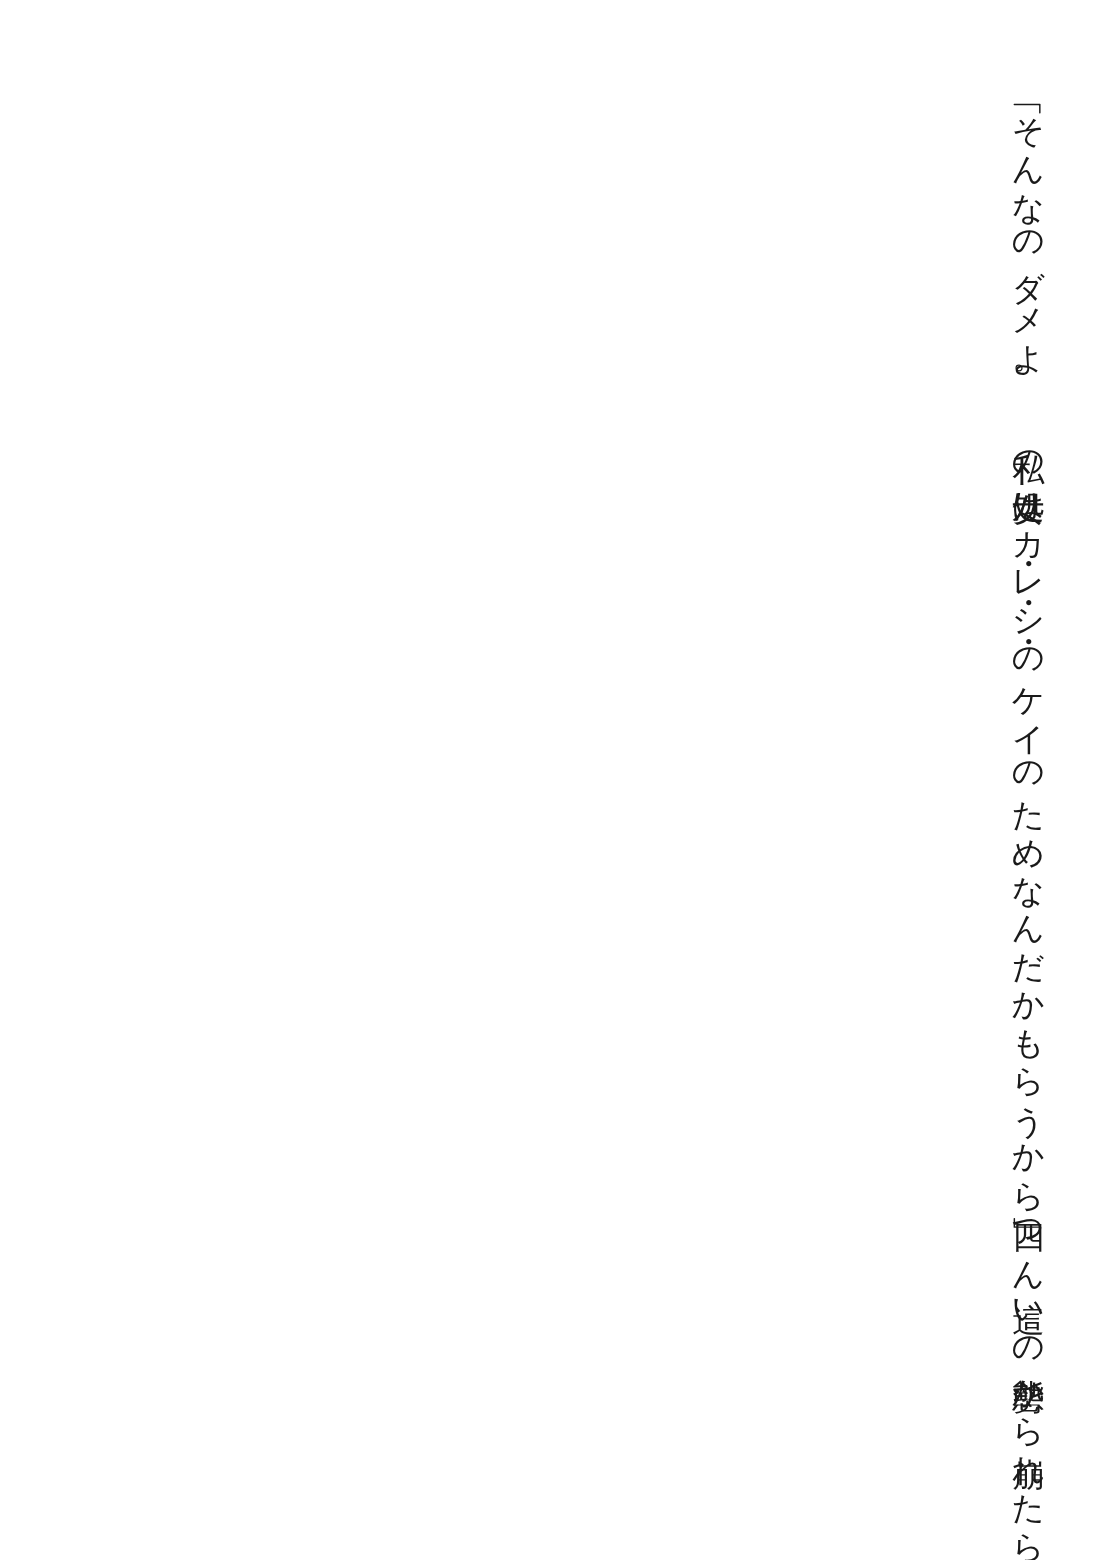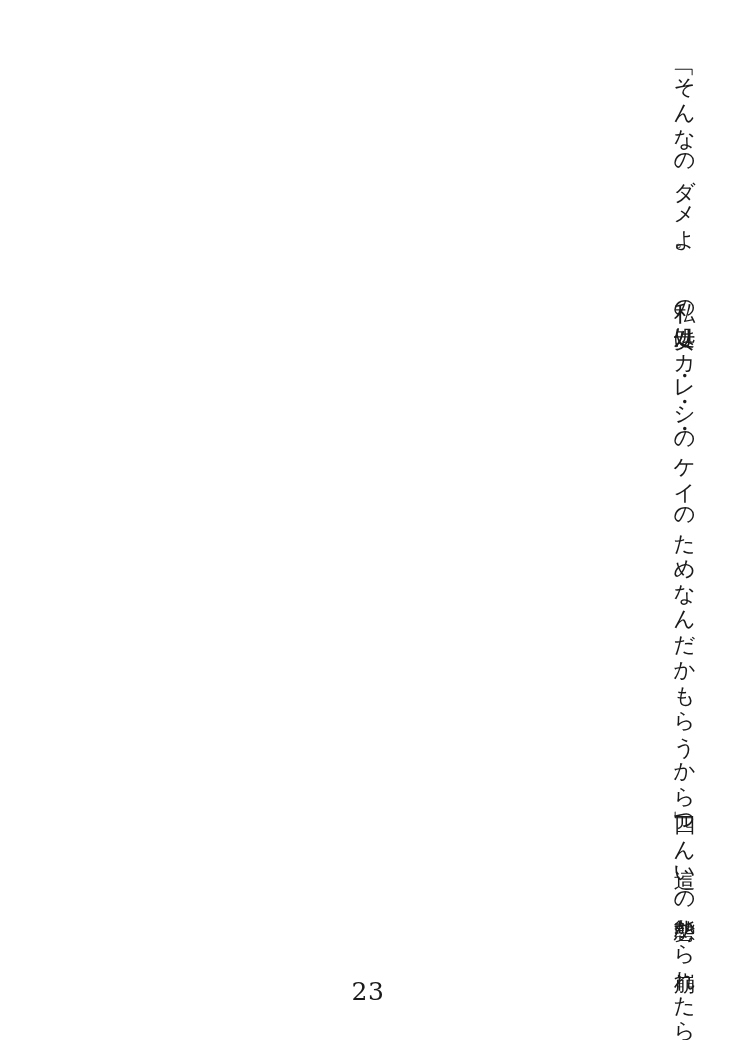--- a/index.html
+++ b/index.html
@@ -65,14 +65,13 @@
 </head>
 <body>
 
 <div class="page">
   <div class="text-block">
     <div class="line indent-1">「そんなのダメよ。　私の処女はカ・レ・シ・のケイのためなんだか</div>
     <div class="line">もらうから」</div>
     <div class="line">四つん這いの態勢から崩れたら俺の勝ち。　俺が勝ったらお前の処女を</div>
 
   </div>
-  <div class="page-number">23</div>
 </div>
 
 </body></html>

